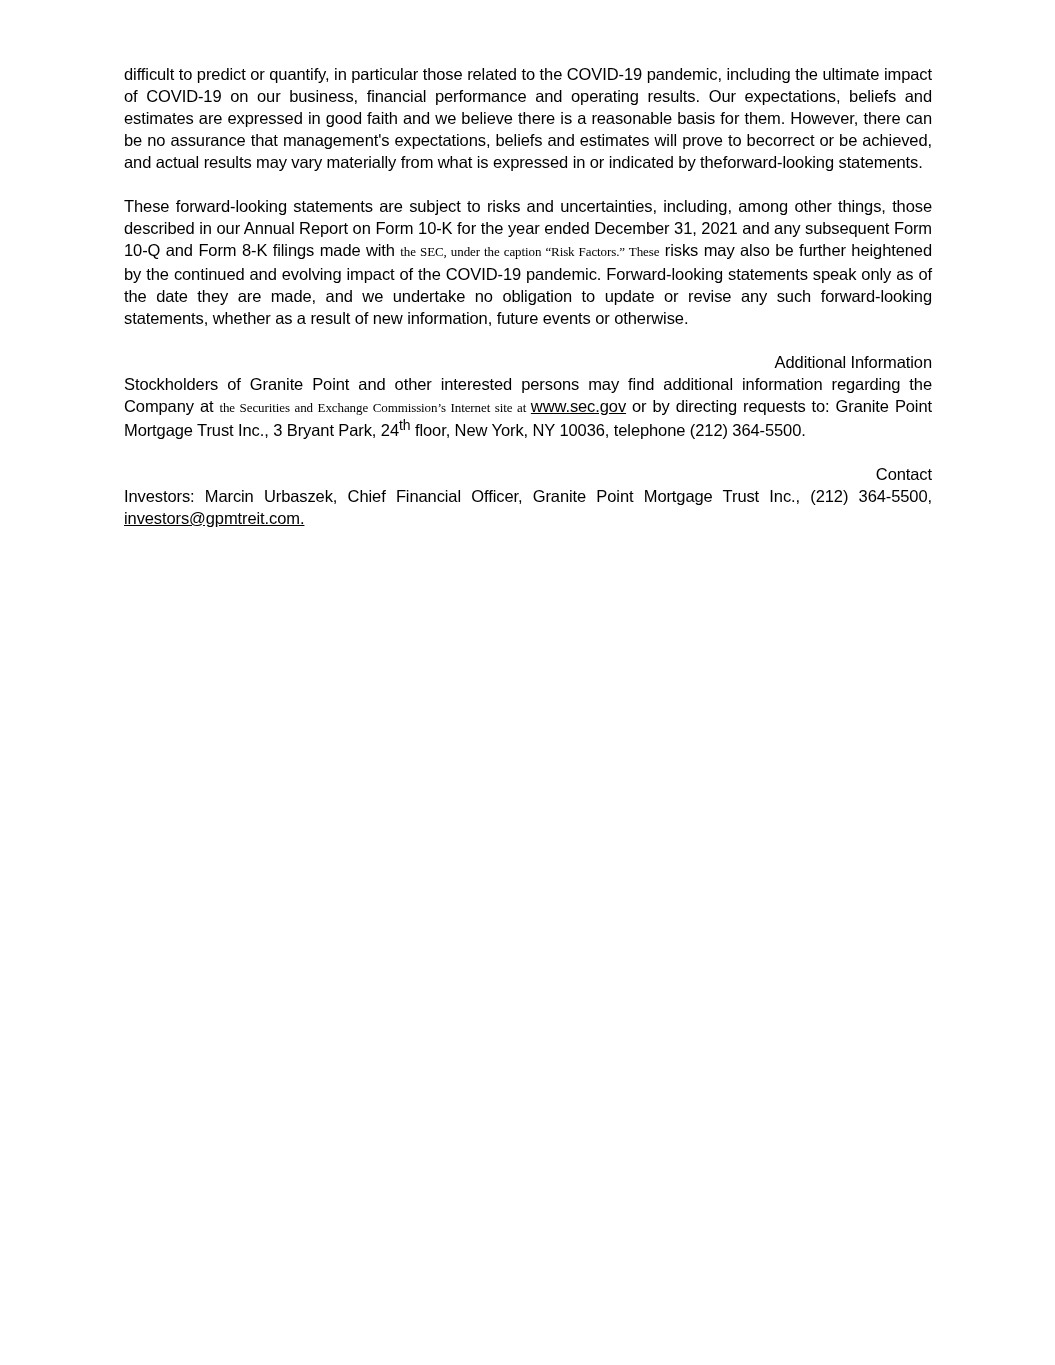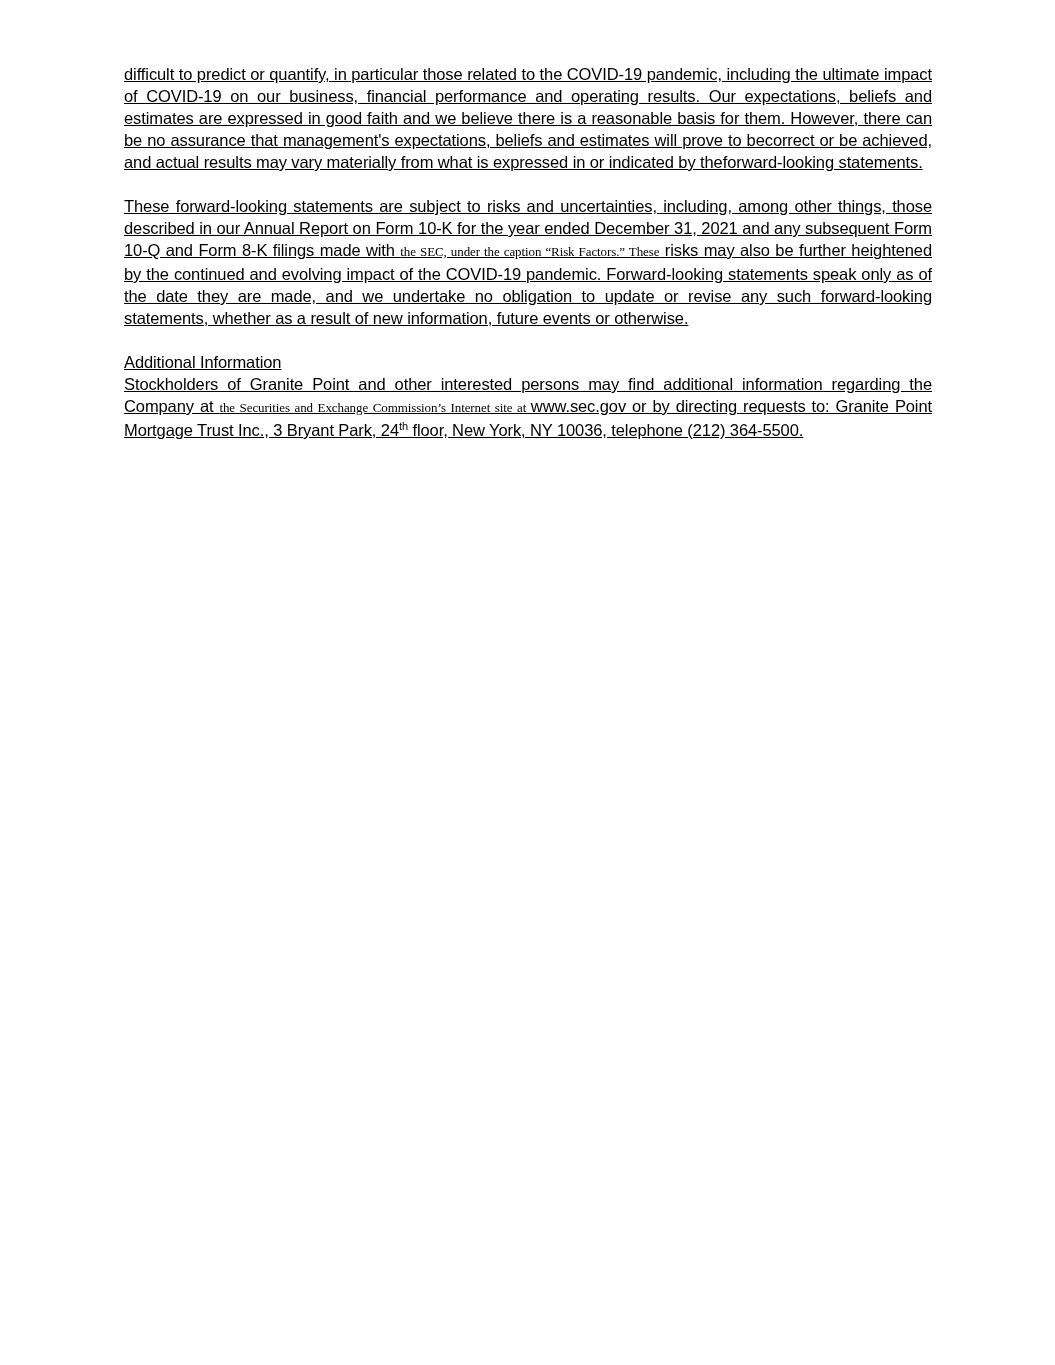--- a/index.html
+++ b/index.html
@@ -13,63 +13,64 @@
       position: relative;
       font-family: "Liberation Sans", sans-serif;
       color: #000000;
       overflow: hidden;
     }
     .content {
       position: absolute;
       left: 124px;
       top: 63px;
       width: 808px;
-      text-decoration: underline;
     }
     .para {
       font-size: 16.5px;
       line-height: 22px;
       letter-spacing: -0.1px;
       text-align: justify;
       margin: 0 0 22px 0;
     }
     .para.last-block {
       margin-bottom: 0;
     }
     .heading {
       font-size: 16.5px;
       line-height: 22px;
       letter-spacing: -0.1px;
       font-weight: normal;
       margin: 0;
-      text-align: left;
+      text-align: right;
     }
     .serif {
       font-family: "Liberation Serif", serif;
       font-size: 13px;
     }
     a.doc-link {
       color: #000000;
       text-decoration: underline;
       cursor: pointer;
     }
     sup.ordinal {
-      font-size: 11px;
+      font-size: 14px;
       line-height: 0;
       vertical-align: super;
     }
   </style>
 </head>
 <body>
 
 <div class="content">
 
   <p class="para">difficult to predict or quantify, in particular those related to the COVID-19 pandemic, including the ultimate impact of COVID-19 on our business, financial performance and operating results. Our expectations, beliefs and estimates are expressed in good faith and we believe there is a reasonable basis for them. However, there can be no assurance that management's expectations, beliefs and estimates will prove to becorrect or be achieved, and actual results may vary materially from what is expressed in or indicated by theforward-looking statements.</p>
 
   <p class="para"><span>These forward-looking statements are subject to risks and uncertainties, including, among other things, those described in our Annual Report on Form 10-K for the year ended December 31, 2021 and any subsequent Form 10-Q and Form 8-K filings made with </span><span class="serif">the SEC, under the caption “Risk Factors.” These</span><span> risks may also be further heightened by the continued and evolving impact of the COVID-19 pandemic. Forward-looking statements speak only as of the date they are made, and we undertake no obligation to update or revise any such forward-looking statements, whether as a result of new information, future events or otherwise.</span></p>
 
   <div class="heading">Additional Information</div>
 
   <p class="para"><span>Stockholders of Granite Point and other interested persons may find additional information regarding the Company at </span><span class="serif">the Securities and Exchange Commission’s Internet site at </span><a class="doc-link">www.sec.gov</a><span> or by directing requests to: Granite Point Mortgage Trust Inc., 3 Bryant Park, 24</span><sup class="ordinal">th</sup><span> floor, New York, NY 10036, telephone (212) 364-5500.</span></p>
 
+  <div class="heading">Contact</div>
 
+  <p class="para last-block"><span>Investors: Marcin Urbaszek, Chief Financial Officer, Granite Point Mortgage Trust Inc., (212) 364-5500, </span><a class="doc-link">investors@gpmtreit.com.</a></p>
 
 </div>
 
 </body></html>

